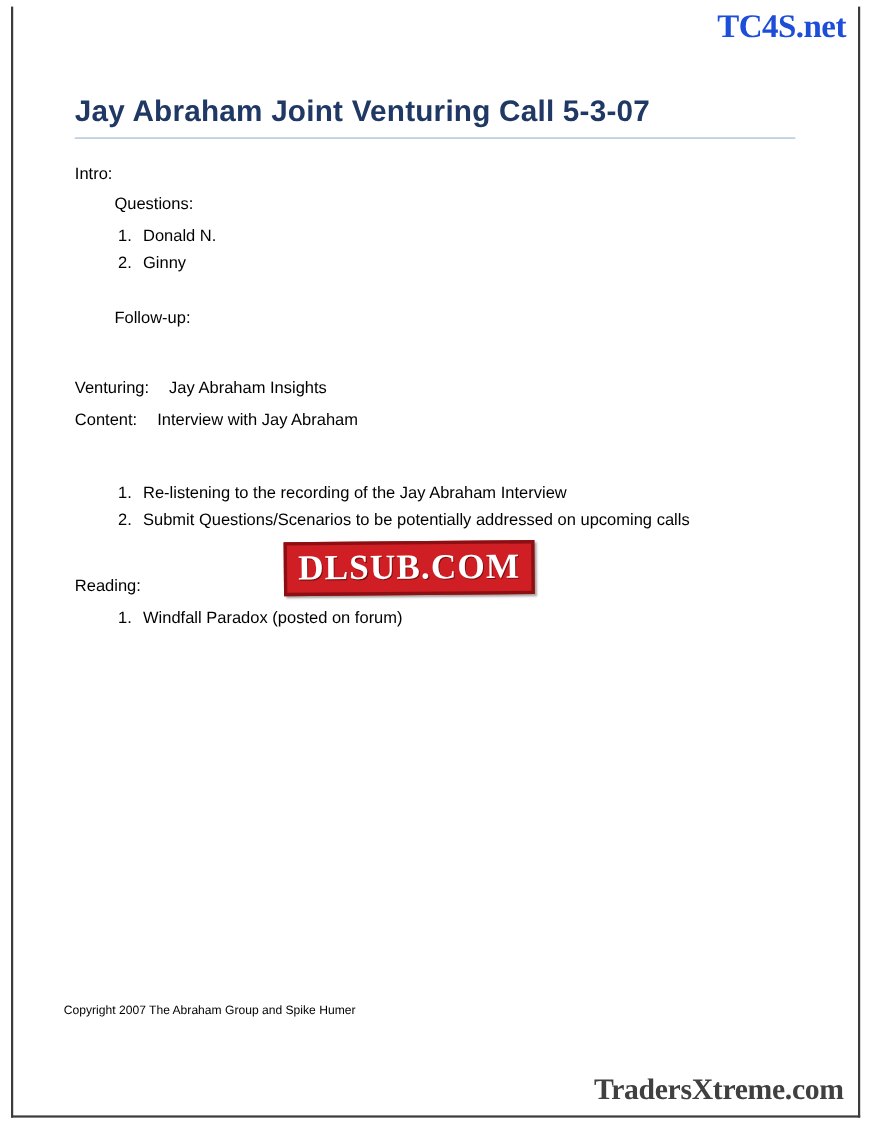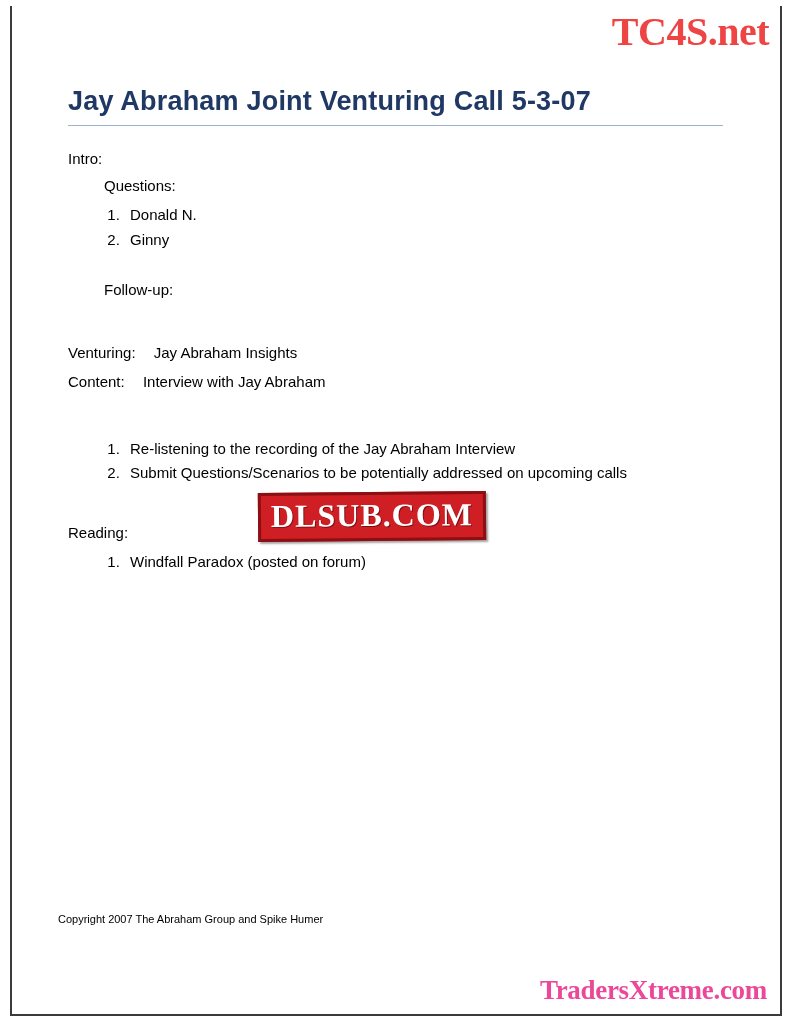--- a/index.html
+++ b/index.html
@@ -29,33 +29,33 @@
     box-sizing: border-box;
     pointer-events: none;
   }
 
   .watermark-top {
     position: absolute;
     right: 22px;
     top: 8px;
     font-family: "Liberation Serif", serif;
     font-weight: bold;
-    font-size: 40px;
-    color: #ef4444;
+    font-size: 30px;
+    color: #1d4ed8;
     letter-spacing: -0.5px;
   }
 
   .watermark-bottom {
     position: absolute;
     right: 24px;
     bottom: 18px;
     font-family: "Liberation Serif", serif;
     font-weight: bold;
     font-size: 27px;
-    color: #ec4899;
+    color: #404040;
     letter-spacing: -0.3px;
   }
 
   .content {
     position: absolute;
     left: 68px;
     top: 86px;
     width: 660px;
   }
 

